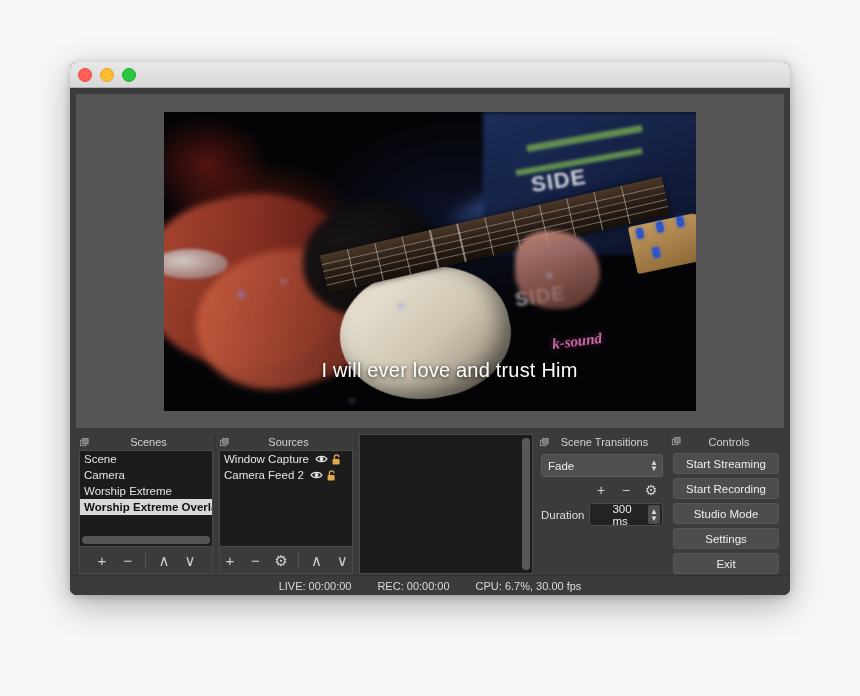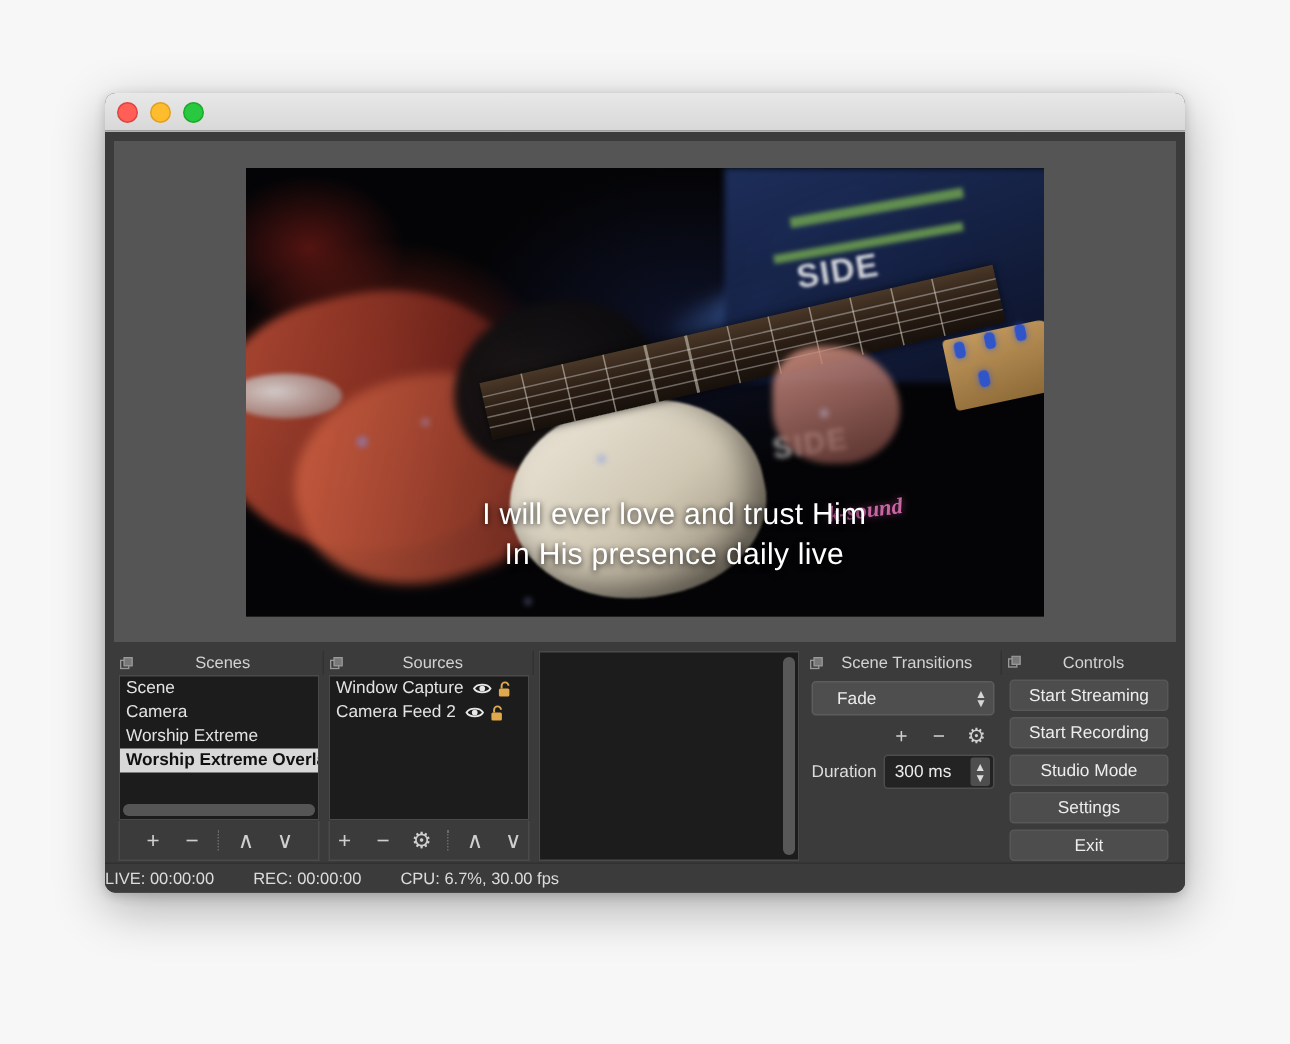--- a/index.html
+++ b/index.html
@@ -407,21 +407,21 @@
     flex-direction: column;
     gap: 5px;
   }
   .combo {
     height: 21px;
     background: #4e4e4e;
     border: 1px solid #5c5c5c;
     border-radius: 3px;
     display: flex;
     align-items: center;
-    padding: 0 2px 0 16px;
+    padding: 0 2px 0 6px;
     font-size: 11.5px;
     color: #ececec;
     justify-content: space-between;
   }
   .spin-arrows {
     display: flex;
     flex-direction: column;
     align-items: center;
     justify-content: center;
     line-height: 6px;
@@ -445,21 +445,21 @@
   .dur-label { font-size: 11.5px; color: #dcdcdc; white-space: nowrap; }
   .dur-field {
     flex: 1 1 auto;
     height: 21px;
     background: #232323;
     border: 1px solid #4d4d4d;
     border-radius: 3px;
     display: flex;
     align-items: center;
     justify-content: space-between;
-    padding: 0 2px 0 6px;
+    padding: 0 2px 0 22px;
     font-size: 11.5px;
     color: #ececec;
   }
   .spin-box {
     width: 13px;
     height: 19px;
     background: #4e4e4e;
     border-radius: 2px;
     display: flex;
     flex-direction: column;
@@ -492,20 +492,21 @@
 
   
   .statusbar {
     position: absolute;
     left: 0; right: 0; bottom: 0;
     height: 20px;
     background: #3b3b3b;
     border-top: 1px solid #313131;
     display: flex;
     align-items: center;
+    justify-content: center;
     gap: 26px;
     font-size: 11px;
     color: #dcdcdc;
   }
 </style>
 </head>
 <body>
 
 <div id="app-window">
 
@@ -569,21 +570,20 @@
         <span class="bokeh" style="left:14%; top:60%; width:7px; height:7px; background:rgba(120,150,255,0.55);"></span>
         <span class="bokeh" style="left:22%; top:56%; width:5px; height:5px; background:rgba(150,180,255,0.45);"></span>
         <span class="bokeh" style="left:44%; top:64%; width:6px; height:6px; background:rgba(110,140,240,0.45);"></span>
         <span class="bokeh" style="left:72%; top:54%; width:5px; height:5px; background:rgba(200,210,255,0.55);"></span>
         <span class="bokeh" style="left:35%; top:96%; width:4px; height:4px; background:rgba(170,190,255,0.5);"></span>
 
         <div class="watermark">k-sound</div>
 
         <div class="lyrics">
           <div>I will ever love and trust Him</div>
-          <div>In His presence daily live</div>
         </div>
       </div>
     </div>
 
     <div class="dock-row">
 
       <div class="dock dock-scenes">
         <div class="dock-title">
           <svg class="grip" viewBox="0 0 10 10">
             <rect x="0.5" y="2.5" width="6" height="6" fill="none" stroke="#b9b9b9" stroke-width="1"></rect>

